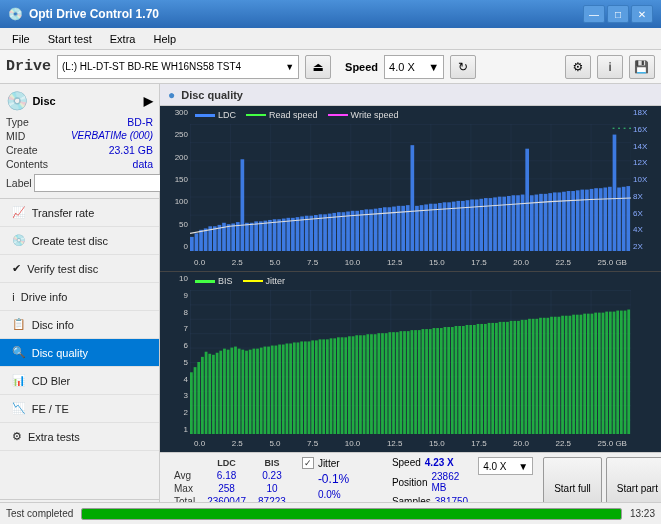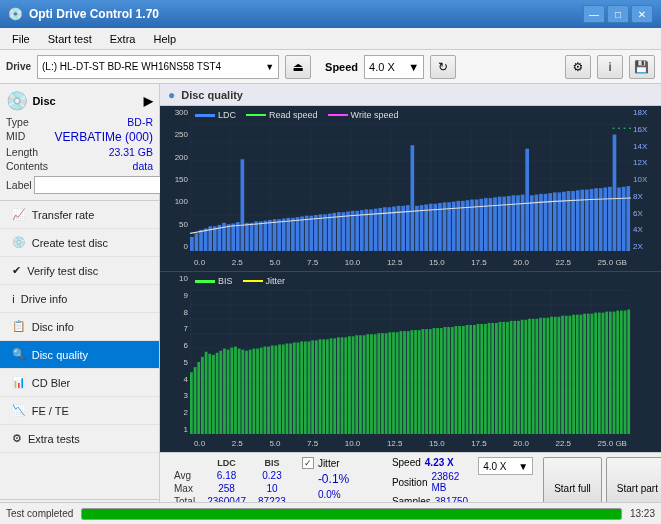--- a/index.html
+++ b/index.html
@@ -35,21 +35,21 @@
     
     .toolbar {
       background: #f5f5f5;
       border-bottom: 1px solid #ccc;
       height: 34px;
       display: flex;
       align-items: center;
       padding: 0 6px;
       gap: 6px;
     }
-    .toolbar-label { font-size: 10px; font-weight: bold; color: #333; }
+    .toolbar-label { font-size: 15px; font-weight: bold; color: #333; font-family: Liberation Mono, monospace; }
     .drive-select {
       display: flex;
       align-items: center;
       background: white;
       border: 1px solid #aaa;
       height: 24px;
       padding: 0 4px;
       font-size: 11px;
       min-width: 200px;
       cursor: pointer;
@@ -364,24 +364,24 @@
         <span class="disc-icon">💿</span>
         <span>Disc</span>
         <span style="margin-left:auto; font-size:12px;">▶</span>
       </div>
       <div class="disc-info-row">
         <span class="disc-info-label">Type</span>
         <span class="disc-info-value">BD-R</span>
       </div>
       <div class="disc-info-row">
         <span class="disc-info-label">MID</span>
-        <span class="disc-info-value" style="font-size:12px;">VERBATIMe (000)</span>
+        <span class="disc-info-value" style="font-size:10px;font-style:italic;">VERBATIMe (000)</span>
       </div>
       <div class="disc-info-row">
-        <span class="disc-info-label">Length</span>
+        <span class="disc-info-label">Create</span>
         <span class="disc-info-value">23.31 GB</span>
       </div>
       <div class="disc-info-row">
         <span class="disc-info-label">Contents</span>
         <span class="disc-info-value">data</span>
       </div>
       <div class="disc-label-row">
         <span class="disc-label-text">Label</span>
         <input class="disc-label-input" type="text" style="">
         <button class="disc-label-btn">🔍</button>

